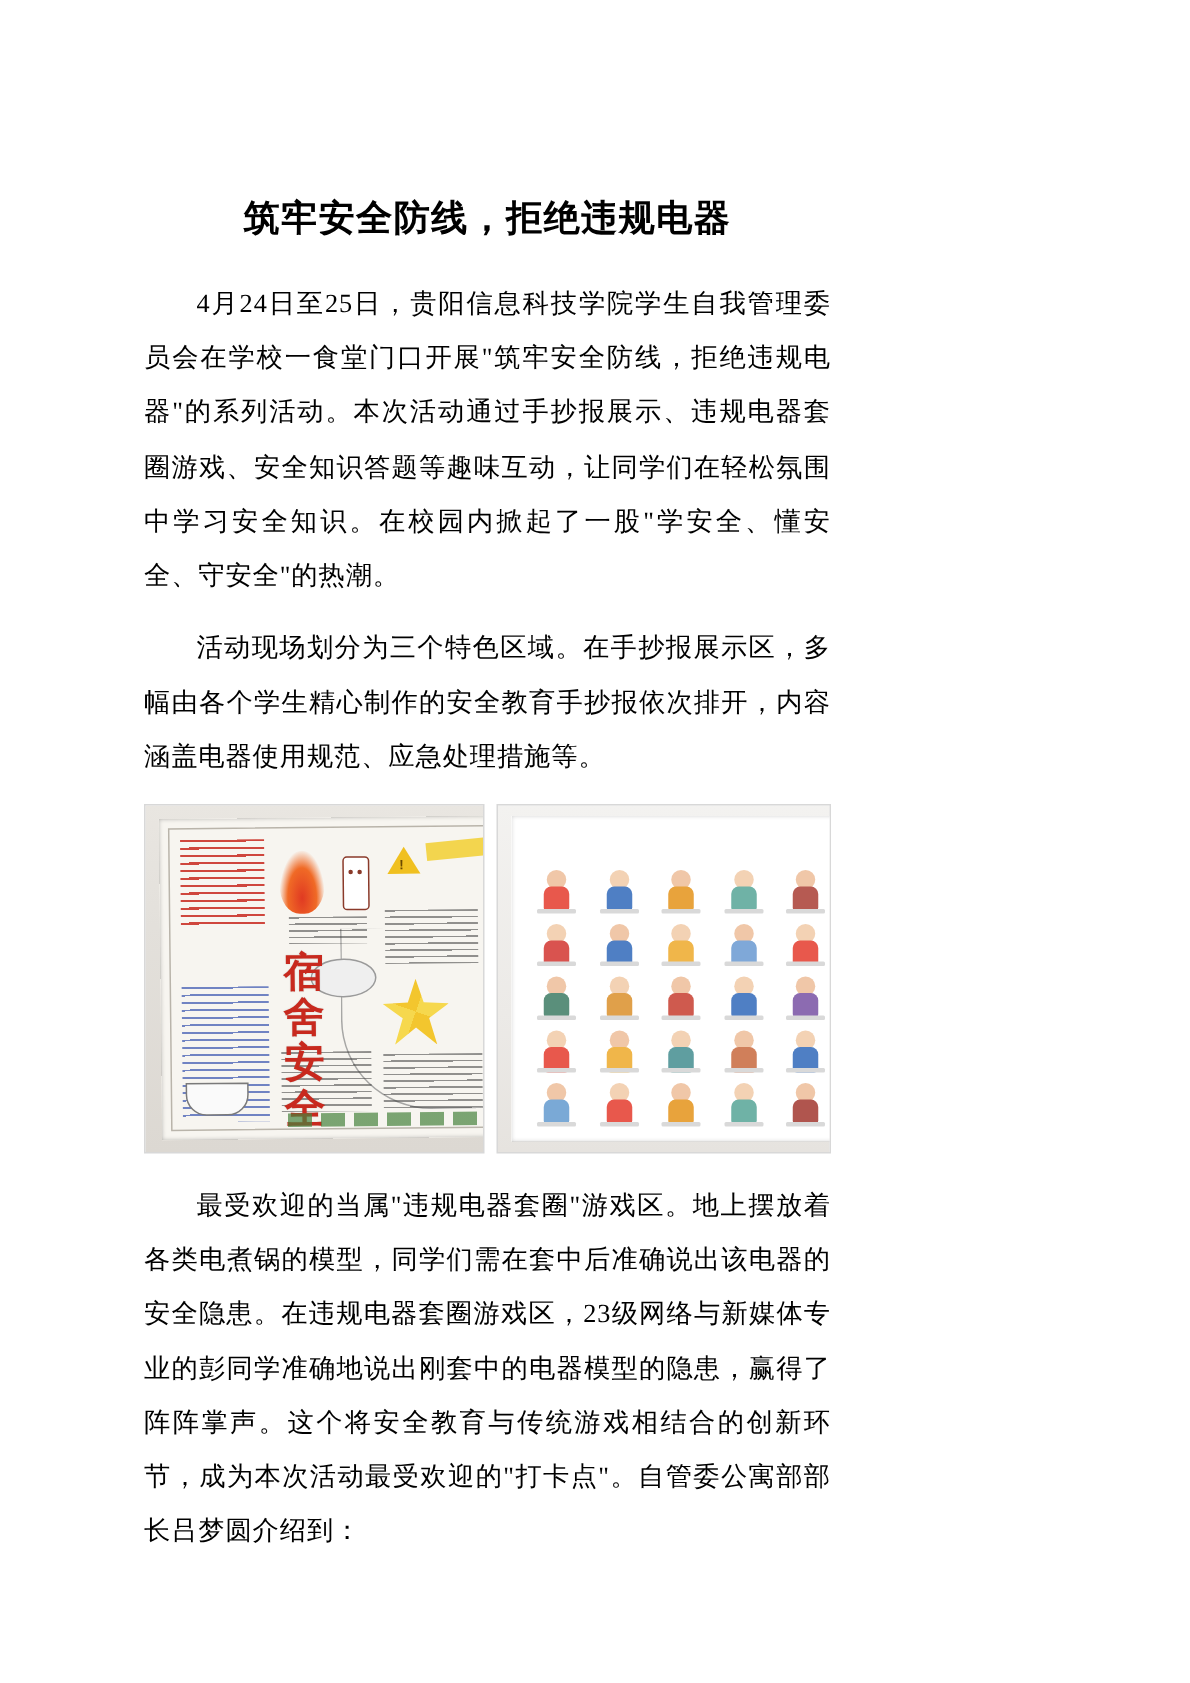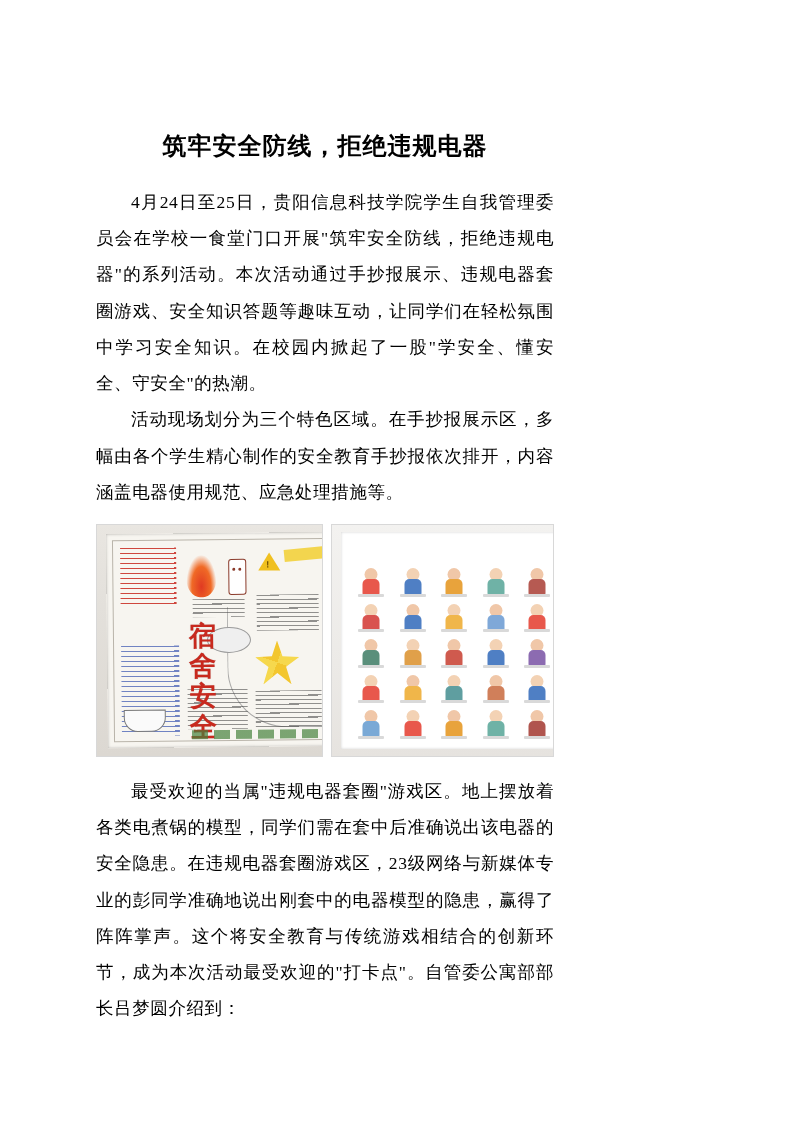--- a/index.html
+++ b/index.html
@@ -36,21 +36,21 @@
     margin: 0;
     font-size: 17.5px;
     line-height: 2.07;
     text-align: justify;
     text-justify: inter-ideograph;
     text-indent: 2em;
     letter-spacing: 0.6px;
     font-family: "Liberation Serif", "DejaVu Serif", serif;
   }
   .para-1 { margin-top: 20px; }
-  .para-2 { }
+  .para-2 { margin-top: 12px; }
 
   .figure-row {
     display: flex;
     justify-content: space-between;
     align-items: flex-start;
     margin-top: 14px;
     gap: 8px;
   }
   .photo {
     position: relative;

